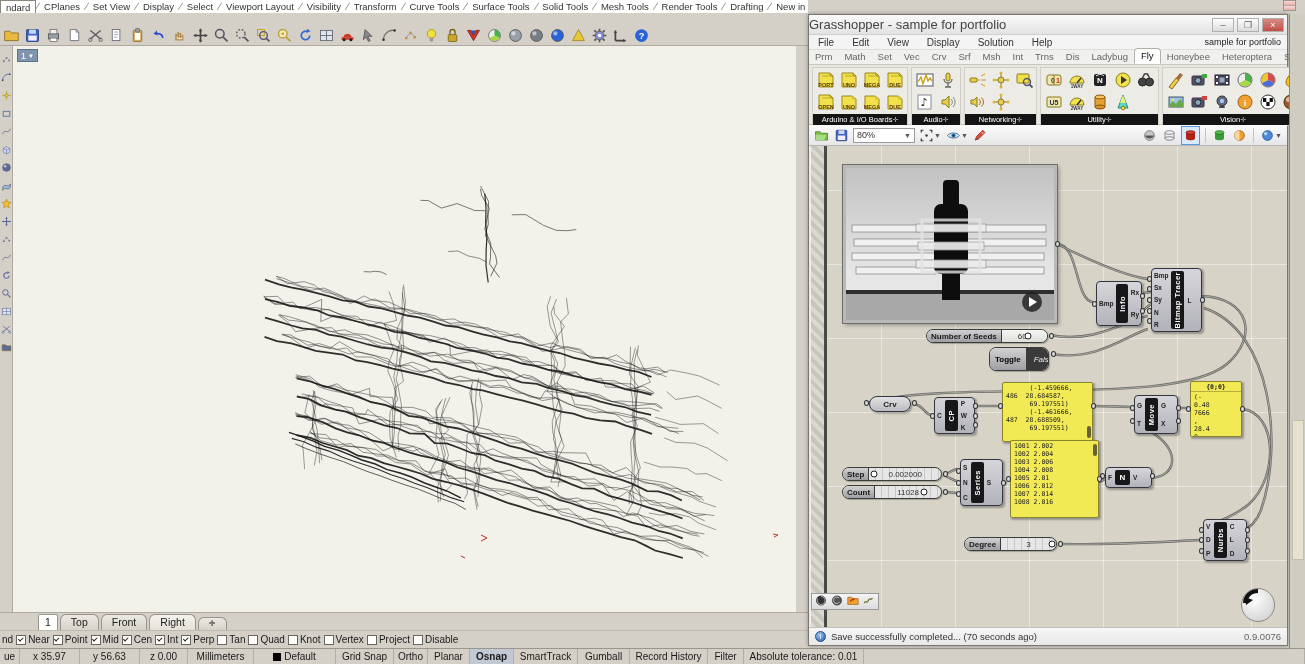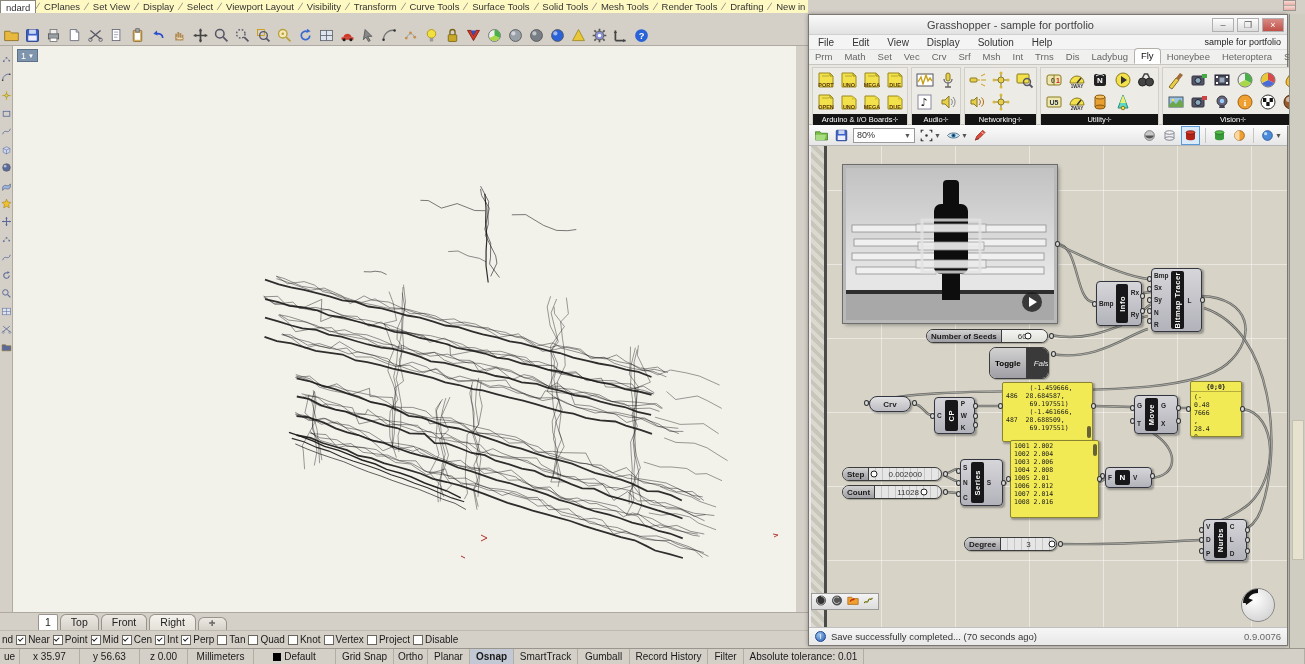--- a/index.html
+++ b/index.html
@@ -2,21 +2,21 @@
 <html><head>
 <meta charset="utf-8">
 <style>
   * { margin:0; padding:0; box-sizing:border-box; }
   html,body { width:1305px; height:664px; overflow:hidden; font-family:"Liberation Sans",sans-serif; }
   #screen { position:relative; width:1305px; height:664px; background:#d4d0c8; }
   .abs { position:absolute; }
 
   
   #rhino-cmd { left:0; top:0; width:808px; height:12px; background:#fff; font-size:10px; color:#222; padding-left:2px; border-bottom:1px solid #b8b4ac; }
-  #rhino-tabs { left:0; top:0; width:808px; height:13px; background:#fef9c3; font-size:9.5px; color:#333; display:flex; align-items:center; white-space:nowrap; overflow:hidden; }
+  #rhino-tabs { left:0; top:0; width:808px; height:13px; background:#ffffff; font-size:9.5px; color:#333; display:flex; align-items:center; white-space:nowrap; overflow:hidden; }
   #rhino-tabs .rtab { padding:0 5px; height:13px; line-height:13px; }
   #rhino-tabs .rtab.active { background:#fff; border:1px solid #8a867e; border-bottom:none; }
   #rhino-tabs .sep { color:#8a867e; transform:skewX(-20deg); font-size:10px; }
   #rhino-icons { left:0; top:25px; width:808px; height:21px; background:#d4d0c8; display:flex; align-items:center; padding-left:1px; border-bottom:1px solid #aeaaa2; }
   .ricon { width:21px; height:19px; display:flex; align-items:center; justify-content:center; }
   .ricon svg { width:17px; height:17px; }
   #rhino-side { left:0; top:46px; width:13px; height:566px; background:#d4d0c8; border-right:1px solid #aeaaa2; overflow:hidden; }
   .sicon { width:12px; height:12px; margin:5px 0 6px 1px; }
   .sicon svg { width:11px; height:11px; }
   #viewport { left:13px; top:46px; width:783px; height:566px; background:#f2f1ea; }
@@ -32,21 +32,21 @@
   .cb .tick { width:5px; height:3px; border-left:1.6px solid #111; border-bottom:1.6px solid #111; transform:rotate(-45deg) translate(0,-1px); }
   .osnap-item { display:flex; align-items:center; gap:2px; }
   #rhino-status { left:0; top:648px; width:1305px; height:16px; background:#d4d0c8; display:flex; font-size:10px; color:#1a1a1a; border-top:1px solid #9a968e; }
   #rhino-status .cell { border-right:1px solid #b2aea6; display:flex; align-items:center; justify-content:center; gap:3px; white-space:nowrap; overflow:hidden; padding:0 2px; }
   #rhino-status .cell.on { background:#c3c9d4; font-weight:bold; }
   .swatch { width:8px; height:8px; background:#000; display:inline-block; }
 
   
   #gh { left:808px; top:14px; width:480px; height:632px; background:#ececec; border:1px solid #7a7770; box-shadow:0 0 4px rgba(0,0,0,.35); }
   #gh-title { left:0; top:0; width:478px; height:20px; background:linear-gradient(#fafafa,#e2e2e2); display:flex; align-items:center; border-bottom:1px solid #cfcfcf; }
-  #gh-title .t { flex:1; text-align:center; font-size:11px; color:#444; }
+  #gh-title .t { flex:1; text-align:left; font-size:13px; color:#444; }
   .winbtn { width:22px; height:14px; margin-right:3px; border:1px solid #b0b0b0; background:linear-gradient(#fdfdfd,#dcdcdc); font-size:9px; color:#555; display:flex; align-items:center; justify-content:center; }
   .winbtn.close { background:linear-gradient(#d98a84,#c05048); color:#fff; }
   #gh-menu { left:0; top:20px; width:478px; height:15px; background:#f4f4f4; display:flex; align-items:center; font-size:10px; color:#333; border-bottom:1px solid #ddd; }
   #gh-menu .mi { padding:0 9px; }
   #gh-menu .doc { margin-left:auto; padding-right:6px; font-size:9px; color:#222; }
   #gh-tabs { left:0; top:35px; width:478px; height:15px; background:#f0f0ee; display:flex; align-items:flex-end; font-size:9.5px; color:#666; border-bottom:1px solid #c9c6c0; }
   .ghtab { padding:1px 6px 2px; }
   .ghtab.active { background:#fff; border:1px solid #b4b0a8; border-bottom:1px solid #fff; border-radius:4px 4px 0 0; color:#111; }
   #gh-ribbon { left:0; top:50px; width:478px; height:60px; background:#e9e7e2; display:flex; align-items:flex-start; padding:2px 0 0 3px; gap:3px; border-bottom:1px solid #c2bfb8; }
   .ggroup { display:flex; flex-direction:column; background:#edebe6; border:1px solid #d2cfc8; }
@@ -1153,21 +1153,21 @@
           </div>
           <div class="pnub" style="left: 116px; top: 343px;"></div>
           <div class="slider" style="left: 137px; top: 391px; width: 93px; height: 14px;">
             <div class="lab">Degree</div>
     <div class="track ticks">
       <span>3</span>
       <div class="knob" style="left:93%"></div>
     </div>
           </div>
           <div class="pnub" style="left: 231px; top: 395px;"></div>
-          <div class="toggle" style="left: 162px; top: 201px; width: 60px; height: 32px;">
+          <div class="toggle" style="left: 162px; top: 201px; width: 60px; height: 24px;">
             <div class="lab">Toggle</div>
             <div class="val">False</div>
           </div>
           <div class="pnub" style="left: 224px; top: 205px;"></div>
           <div class="gparam" style="left: 42px; top: 250px; width: 42px; height: 16px;">Crv</div>
           <div class="pnub" style="left: 37px; top: 254px;"></div>
           <div class="pnub" style="left: 85px; top: 254px;"></div>
           <div class="gcomp" style="left: 269px; top: 135px; width: 46px; height: 45px;">
             <div class="ports">
               <span>Bmp</span>

